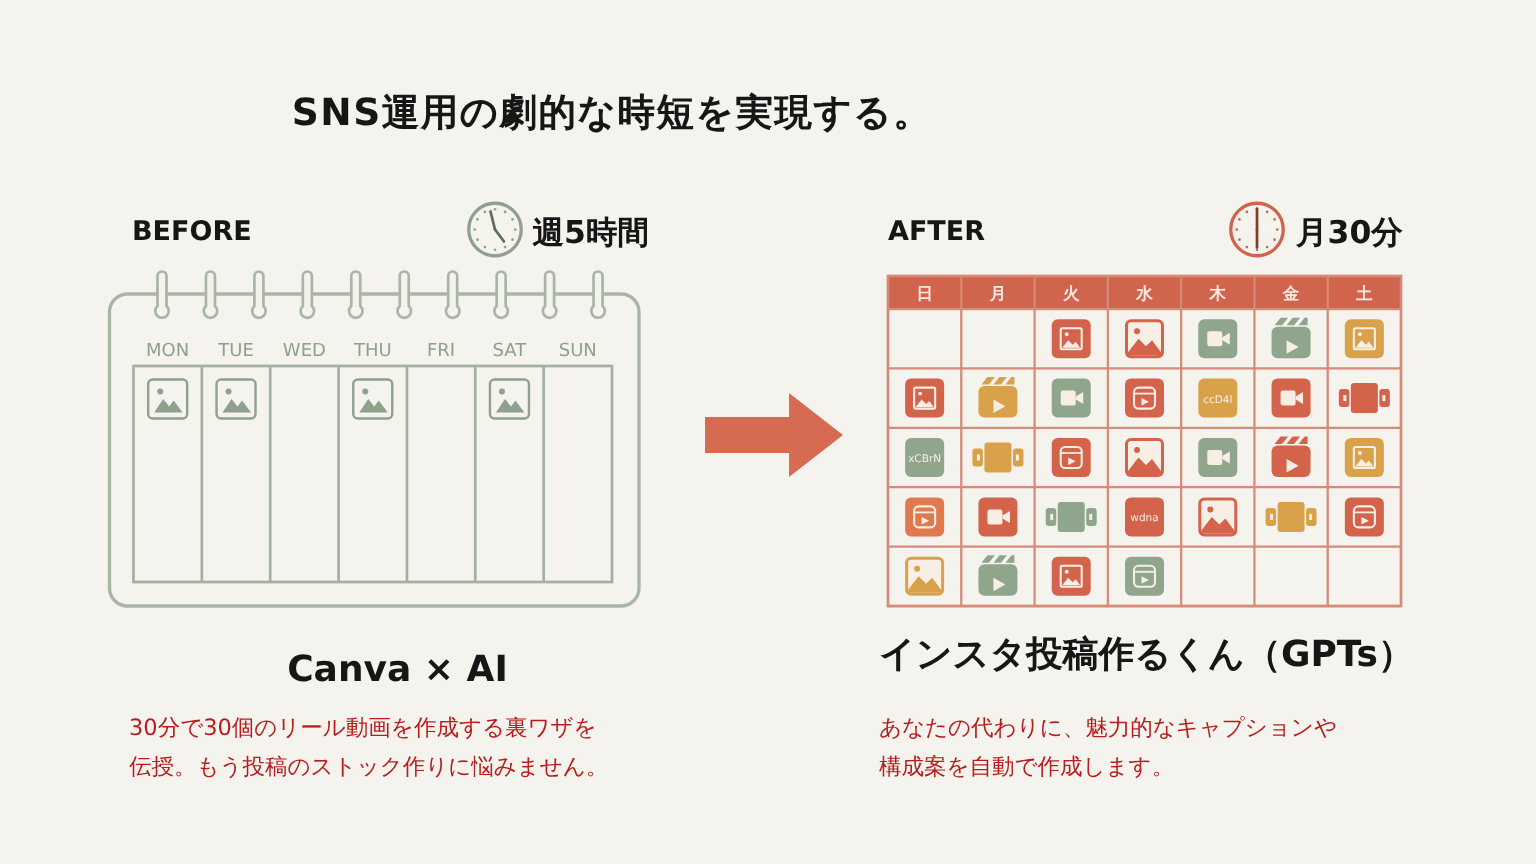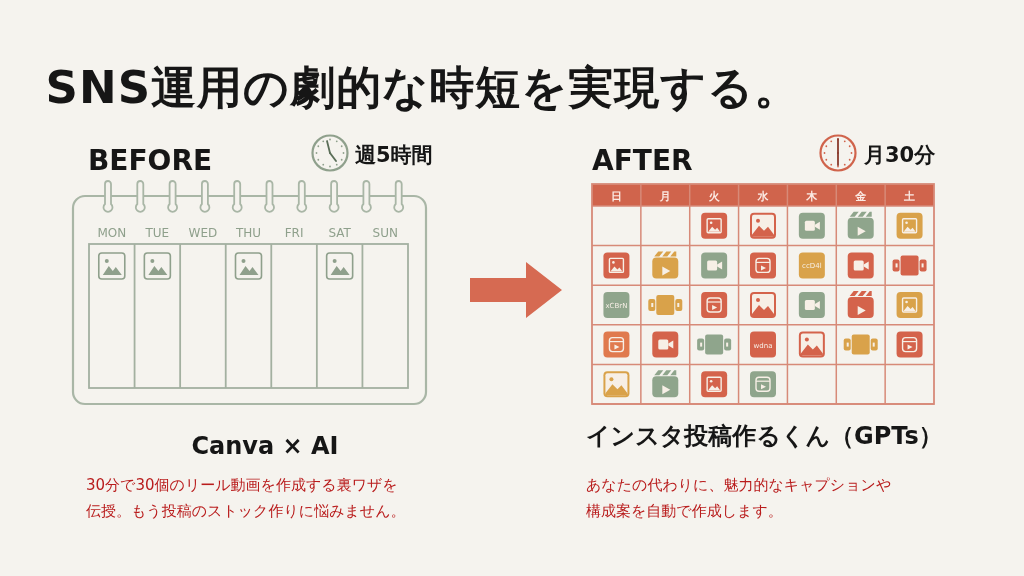--- a/index.html
+++ b/index.html
@@ -5,23 +5,23 @@
   html, body { margin:0; padding:0; }
   body {
     width:1024px; height:576px; overflow:hidden; position:relative;
     background:#f5f3ee;
     font-family:"DejaVu Sans", "Liberation Sans", sans-serif;
     color:#161616;
   }
   .abs { position:absolute; }
   .title {
     left:0; width:816px; top:58px; text-align:center;
-    font-size:45px; font-weight:bold; letter-spacing:1px;padding-left:15px;
+    font-size:25px; font-weight:bold; letter-spacing:1px;
   }
-  .section-label { font-size:28px; font-weight:bold; }
+  .section-label { font-size:18px; font-weight:bold; }
   .time-text { font-size:21px; font-weight:bold; }
   .sub-title { font-size:24px; font-weight:bold; }
   .desc { font-size:15px; line-height:26px; color:#b91c1c; }
   svg { display:block; }
 </style>
 </head>
 <body>
 
 <div class="abs title">SNS運用の劇的な時短を実現する。</div>
 

